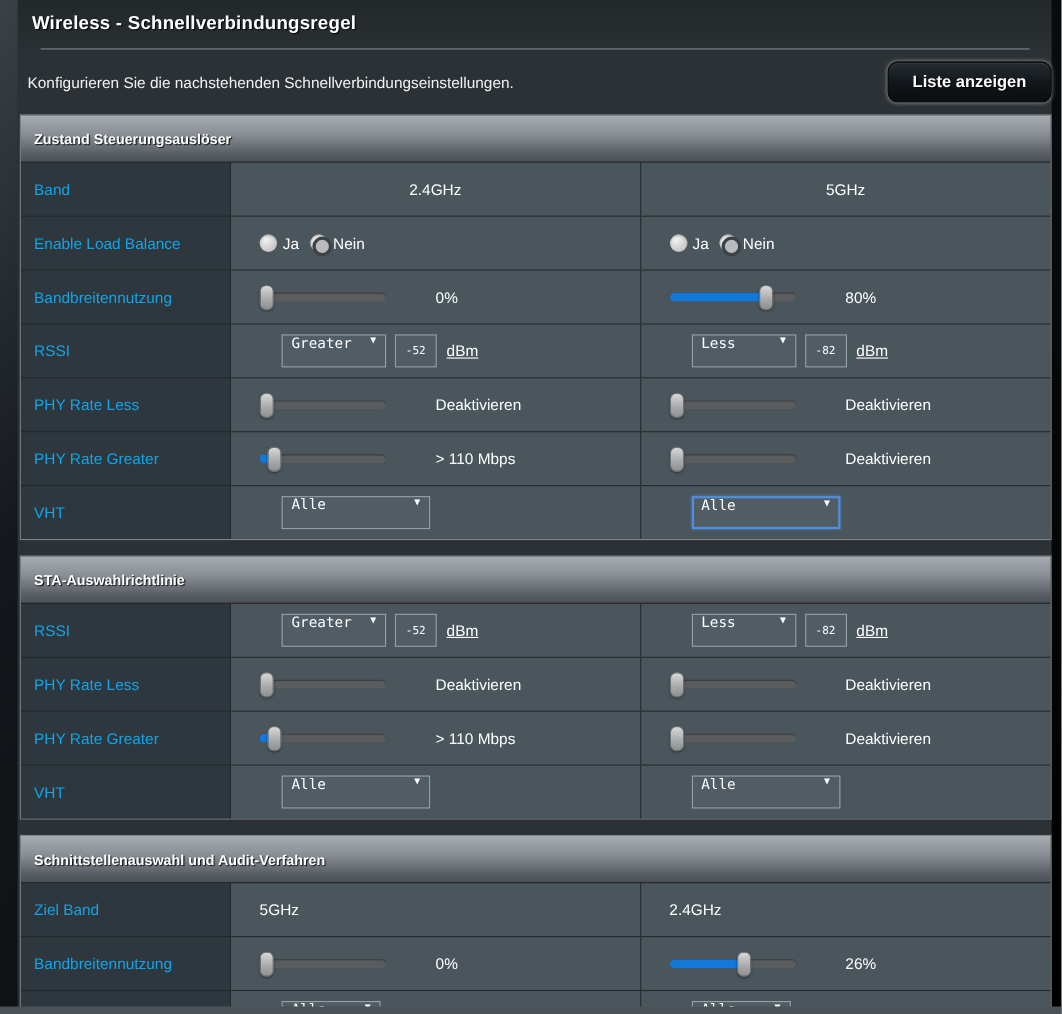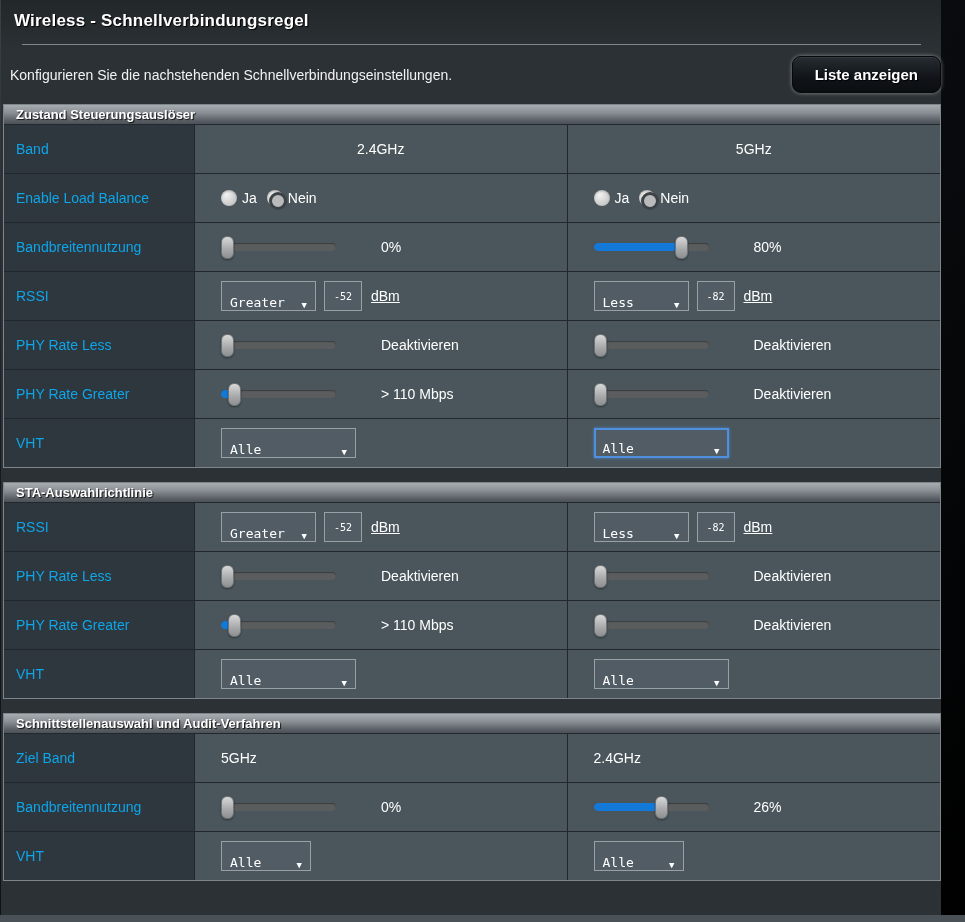--- a/index.html
+++ b/index.html
@@ -7,41 +7,41 @@
     --focus:#4f8fe0;
   }
   *{box-sizing:border-box;margin:0;padding:0;}
   html,body{width:965px;height:922px;overflow:hidden;}
   body{
     font-family:"Liberation Sans", sans-serif;
     background:linear-gradient(125deg,#3a4147 0%,#14181c 22%,#0a0d10 55%,#000 100%);
     position:relative;color:#fff;
   }
   .content{
-    position:absolute;left:1px;top:0;width:940px;height:916px;
+    position:absolute;left:16px;top:0;width:940px;height:916px;
     background:linear-gradient(180deg,#22272a 0,#2b3134 52px,#2b3134 100%);
   }
   
   .title-bar{padding:11px 12px 0 13px;}
   .page-title{font-size:17px;font-weight:bold;color:#fff;text-shadow:1px 1px 1px #000;letter-spacing:.2px;}
   .divider{height:1px;background:#81878b;margin:13px 8px 0 8px;}
   .desc-bar{display:flex;align-items:center;justify-content:space-between;padding:10px 0 10px 9px;height:59px;}
   .desc{font-size:14px;color:#f2f2f2;}
   .btn{
     font-family:"Liberation Sans", sans-serif;
     font-size:15px;font-weight:bold;color:#fff;text-shadow:1px 1px 1px #000;
     background:linear-gradient(180deg,#262c31 0%,#101418 60%,#0b0e11 100%);
     border:1px solid #060809;border-radius:9px;
     box-shadow:0 0 4px rgba(255,255,255,.45), inset 0 1px 0 rgba(255,255,255,.08);
     padding:9px 22px;cursor:pointer;margin-right:0px;
   }
   
   .ruletable{margin:0 0 14px 2px;width:938px;border:1px solid #7e868b;}
   .section-header{
-    height:20px;display:flex;align-items:center;padding-left:12px;
+    height:43px;display:flex;align-items:center;padding-left:12px;
     background:linear-gradient(180deg,#a6acb0 0%,#898f94 40%,#565c61 85%,#4b5156 100%);
     border-bottom:1px solid #23282c;
     font-size:13px;font-weight:bold;color:#fff;text-shadow:1px 1px 1px rgba(0,0,0,.85);
   }
   .row{display:grid;grid-template-columns:191px 1fr 1fr;border-bottom:1px solid #21272b;}
   .row:last-child{border-bottom:none;}
   .cell{min-height:48px;display:flex;align-items:center;}
   .cell.label{background:#2e373d;border-right:1px solid #21272b;padding-left:12px;font-size:14px;color:#0ea5e9;}
   .cell.value{background:#4a565c;padding-left:26px;font-size:14px;color:#fff;}
   .cell.value.mid{border-right:1px solid #21272b;}
@@ -67,23 +67,23 @@
   .fill{height:100%;width:calc(var(--p) * 1%);background:var(--accent);border-radius:4px 0 0 4px;}
   .thumb{
     position:absolute;top:1px;width:13px;height:23px;border-radius:6px;
     left:calc((100% - 13px) * var(--p) / 100);
     background:linear-gradient(180deg,#d8d8d8,#a7a8aa 60%,#8f9092);
     border:1px solid #6e7274;box-shadow:0 1px 2px rgba(0,0,0,.4);cursor:pointer;
   }
   .slider-label{margin-left:45px;font-size:14px;white-space:nowrap;}
   
   .select{
-    height:30px;background:#515c64;border:1px solid #99a0a5;display:flex;align-items:flex-end;
+    height:30px;background:#515c64;border:1px solid #99a0a5;display:flex;align-items:flex-start;
     justify-content:space-between;padding:0 8px;cursor:pointer;flex:none;
-    font-family:"DejaVu Sans Mono", monospace;font-size:13px;color:#fff;
+    font-family:"DejaVu Sans Mono", monospace;font-size:13px;color:#fff;margin-left:20px;
   }
   .select.w95{width:95px;}
   .select.w135{width:135px;}
   .select.w90{width:90px;}
   .select.focused{border:2px solid var(--focus);box-shadow:0 0 3px rgba(79,143,224,.8);padding:0 7px;}
   .sel-arrow{font-size:9px;color:#fff;margin-left:6px;}
   .num{
     width:38px;height:30px;margin-left:8px;background:#515c64;border:1px solid #99a0a5;
     color:#fff;font-family:"DejaVu Sans Mono", monospace;font-size:10px;text-align:center;flex:none;
   }

